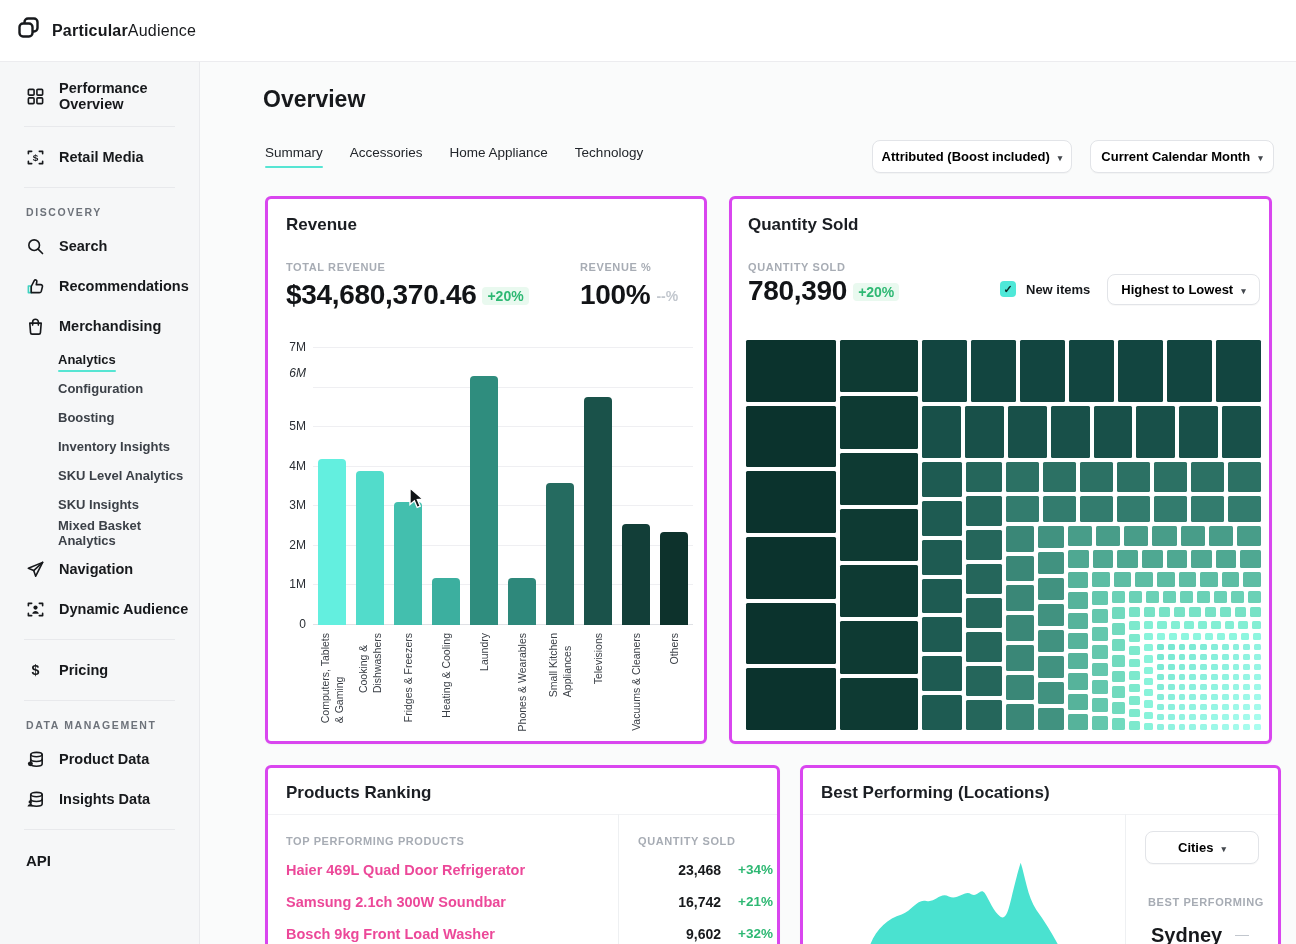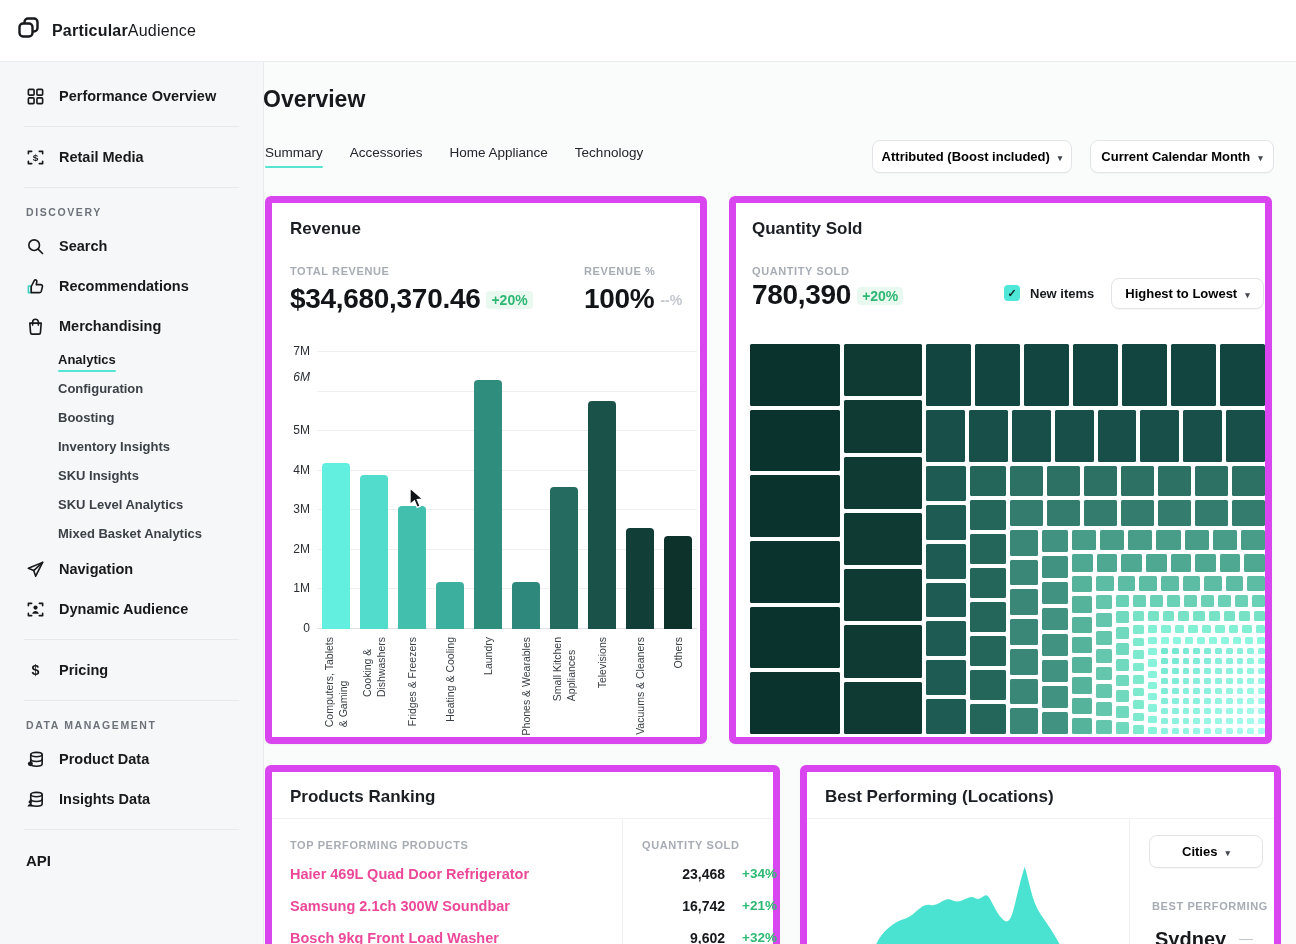--- a/index.html
+++ b/index.html
@@ -9,21 +9,21 @@
 
   
   .topbar { position:absolute; left:0; top:0; width:1296px; height:62px; background:#fff;
     border-bottom:1px solid #ececef; display:flex; align-items:center; padding-left:16px; z-index:5; }
   .brand { display:flex; align-items:center; gap:9px; }
   .brand-name { font-size:16px; letter-spacing:.2px; }
   .brand-name b { font-weight:700; }
   .brand-name span.light { font-weight:400; }
 
   
-  .sidebar { position:absolute; left:0; top:62px; width:264px; height:882px; background:#f6f7f8;
+  .sidebar { position:absolute; left:0; top:62px; width:200px; height:882px; background:#f6f7f8;
     border-right:1px solid #e9eaed; padding-top:14px; overflow:hidden; }
   .side-item { height:40px; display:flex; align-items:center; gap:14px; padding-left:26px;
     font-size:14.5px; font-weight:700; cursor:pointer; }
   .side-item .ic { width:19px; height:19px; display:flex; align-items:center; justify-content:center; flex:0 0 19px; }
   .side-item.noicon { padding-left:26px; font-size:15px; }
   .side-sub { height:29px; display:flex; align-items:center; padding-left:58px; font-size:13px;
     font-weight:700; color:#3c4148; cursor:pointer; }
   .side-sub .lbl { position:relative; padding-bottom:3px; }
   .side-sub.active .lbl { color:#17191c; }
   .side-sub.active .lbl:after { content:""; position:absolute; left:0; right:0; bottom:-2px; height:2px;
@@ -36,21 +36,21 @@
   .page-title { position:absolute; left:263px; top:86px; font-size:23px; font-weight:700; }
   .tabs { position:absolute; left:265px; top:145px; display:flex; gap:27px; }
   .tab { font-size:13.5px; font-weight:500; color:#22262b; padding-bottom:8px; cursor:pointer; position:relative; }
   .tab.active:after { content:""; position:absolute; left:0; right:0; bottom:0; height:2.5px;
     background:#56e5d3; border-radius:2px; }
   .filter-btn { position:absolute; height:33px; background:#fff; border:1px solid #e2e4e8; border-radius:8px;
     display:flex; align-items:center; justify-content:center; gap:8px; font-size:13px; font-weight:700;
     cursor:pointer; box-shadow:0 1px 1px rgba(16,24,40,.03); }
   .caret { font-size:9px; color:#44484e; transform:translateY(1px); }
 
-  .card { position:absolute; background:#fff; border:7px solid #d946ef; border-radius:6px;
+  .card { position:absolute; background:#fff; border:3px solid #d946ef; border-radius:6px;
     box-shadow:0 1px 2px rgba(16,24,40,.04); }
   .card-title { font-size:17px; font-weight:600; color:#1b1e23; }
 
   .metric-label { font-size:11px; font-weight:600; letter-spacing:.6px; color:#a7acb4; }
   .metric-value { font-size:28px; font-weight:700; letter-spacing:-.3px; color:#121417; }
   .delta-pill { font-size:14px; font-weight:700; color:#2eb873; background:#e9f9ef; border-radius:4px;
     padding:1px 5px; margin-left:6px; vertical-align:3px; }
   .delta-muted { font-size:14px; font-weight:700; color:#c2c7ce; margin-left:6px; vertical-align:3px; }
 
   
@@ -156,24 +156,24 @@
       <div class="side-sub">
         <span class="lbl">Configuration</span>
       </div>
       <div class="side-sub">
         <span class="lbl">Boosting</span>
       </div>
       <div class="side-sub">
         <span class="lbl">Inventory Insights</span>
       </div>
       <div class="side-sub">
+        <span class="lbl">SKU Level Analytics</span>
+      </div>
+      <div class="side-sub">
         <span class="lbl">SKU Insights</span>
-      </div>
-      <div class="side-sub">
-        <span class="lbl">SKU Level Analytics</span>
       </div>
       <div class="side-sub">
         <span class="lbl">Mixed Basket Analytics</span>
       </div>
       <div class="side-item">
         <span class="ic">
           <svg width="19" height="19" viewBox="0 0 20 20" fill="none" stroke="#17191c" stroke-width="1.7" stroke-linecap="round" stroke-linejoin="round">
             <path d="M17.5 2.5L2.5 8.8l5.6 2.3 2.1 5.9 7.3-14.5z"></path>
             <path d="M8.1 11.1l9.4-8.6"></path>
           </svg>

